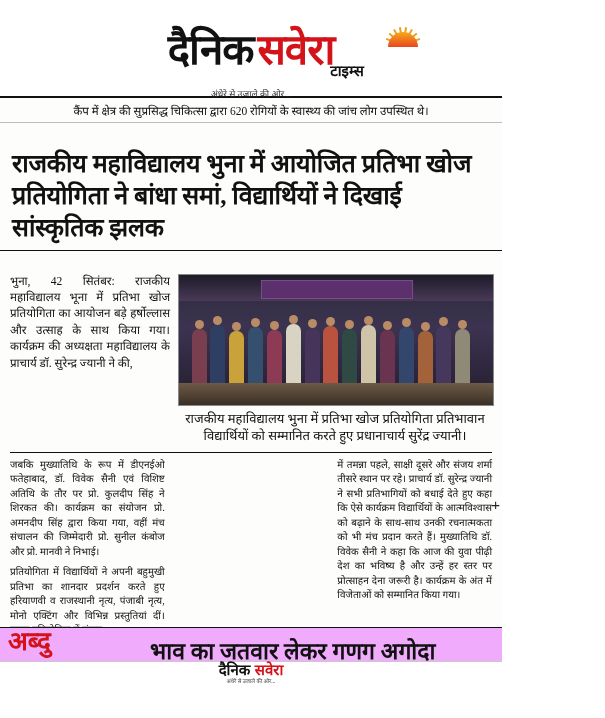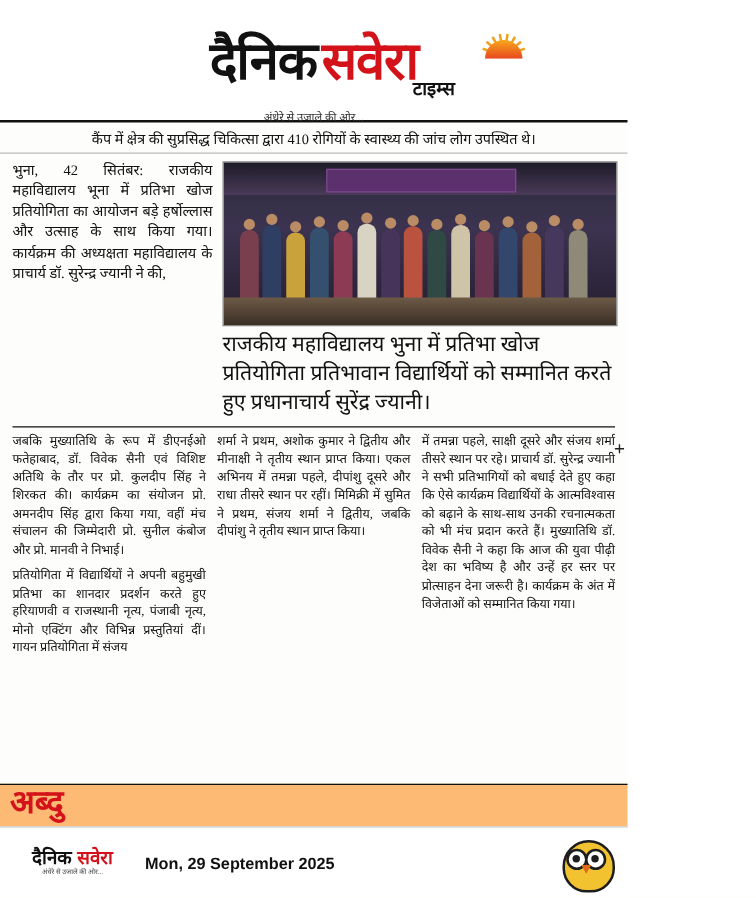--- a/index.html
+++ b/index.html
@@ -192,23 +192,24 @@
     top: -9px;
     left: 3px;
     width: 9px;
     height: 9px;
     border-radius: 50%;
     background: #b98c66;
   }
   .caption {
     margin-top: 4px;
     font-family: "Liberation Serif", serif;
-    font-size: 17px;
+    font-size: 13px;
     line-height: 1.35;
     color: #111;
+    text-align: center;
   }
 
   
   .cols {
     display: flex;
     gap: 9px;
     margin-top: 7px;
     border-top: 1px solid #111;
     padding-top: 5px;
   }
@@ -231,21 +232,21 @@
   }
 
   
   .teaser {
     position: absolute;
     left: 0; right: 0;
     bottom: 56px;
     height: 34px;
     border-top: 1.5px solid #111;
     overflow: hidden;
-    background: #fdba74;
+    background: #f0abfc;
   }
   .teaser-red {
     font-family: "Liberation Serif", serif;
     font-weight: bold;
     font-size: 26px;
     color: #d4121a;
     padding-left: 8px;
     line-height: 1.1;
   }
   .teaser-black {
@@ -263,20 +264,21 @@
   .footer {
     position: absolute;
     left: 0; right: 0; bottom: 0;
     height: 56px;
     background: #ffffff;
     border-top: 1px solid #c9c9c9;
     display: flex;
     align-items: center;
     padding: 0 10px;
     gap: 10px;
+    flex-direction: column;
   }
   .footer-logo {
     width: 96px;
     flex: 0 0 96px;
     text-align: center;
     line-height: 1;
   }
   .fl-word {
     font-family: "Liberation Serif", serif;
     font-weight: bold;
@@ -364,22 +366,23 @@
         <span class="sun-ray" style="transform:rotate(30deg)"></span>
         <span class="sun-ray" style="transform:rotate(50deg)"></span>
         <span class="sun-ray" style="transform:rotate(70deg)"></span>
         <span class="sun-core"></span>
       </span>
       <span class="mast-sub">अंधेरे से उजाले की ओर...</span>
     </div>
     <span class="mast-times">टाइम्स</span>
   </div>
 
-  <div class="strapline">कैंप में क्षेत्र की सुप्रसिद्ध चिकित्सा द्वारा 410 रोगियों के स्वास्थ्य की जांच  लोग उपस्थित थे।</div>
-
+  <div class="strapline">कैंप में क्षेत्र की सुप्रसिद्ध चिकित्सा द्वारा 620 रोगियों के स्वास्थ्य की जांच  लोग उपस्थित थे।</div>
+
+  <h1 class="headline">राजकीय महाविद्यालय भुना में आयोजित प्रतिभा खोज प्रतियोगिता ने बांधा समां, विद्यार्थियों ने दिखाई सांस्कृतिक झलक</h1>
 
   <div class="content">
 
     <div class="top-area">
       <div class="lead-col">भुना, 42 सितंबर: राजकीय महाविद्यालय भूना में प्रतिभा खोज प्रतियोगिता का आयोजन बड़े हर्षोल्लास और उत्साह के साथ किया गया। कार्यक्रम की अध्यक्षता महाविद्यालय के प्राचार्य डॉ. सुरेन्द्र ज्यानी ने की,</div>
 
       <div class="photo-block">
         <div class="photo">
           <div class="stage-top"></div>
           <div class="stage-banner"></div>
@@ -405,32 +408,32 @@
         <div class="caption">राजकीय महाविद्यालय भुना में प्रतिभा खोज प्रतियोगिता प्रतिभावान विद्यार्थियों को सम्मानित करते हुए  प्रधानाचार्य सुरेंद्र ज्यानी।</div>
       </div>
     </div>
 
     <div class="cols">
       <div class="col">
         <p>जबकि मुख्यातिथि के रूप में डीएनईओ फतेहाबाद, डॉ. विवेक सैनी एवं विशिष्ट अतिथि के तौर पर प्रो. कुलदीप सिंह ने शिरकत की। कार्यक्रम का संयोजन प्रो. अमनदीप सिंह द्वारा किया गया, वहीं मंच संचालन की जिम्मेदारी प्रो. सुनील कंबोज और प्रो. मानवी ने निभाई।</p>
         <p>प्रतियोगिता में विद्यार्थियों ने अपनी बहुमुखी प्रतिभा का शानदार प्रदर्शन करते हुए हरियाणवी व राजस्थानी नृत्य, पंजाबी नृत्य, मोनो एक्टिंग और विभिन्न प्रस्तुतियां दीं। गायन प्रतियोगिता में संजय</p>
       </div>
       <div class="col">
-        <p>शर्मा ने प्रथम, अशोक कुमार ने द्वितीय और मीनाक्षी ने तृतीय स्थान प्राप्त किया। एकल अभिनय में तमन्ना पहले, दीपांशु दूसरे और राधा तीसरे स्थान पर रहीं। मिमिक्री में सुमित ने प्रथम, संजय शर्मा ने द्वितीय, जबकि दीपांशु ने तृतीय स्थान प्राप्त किया।</p>
       </div>
       <div class="col">
         <p>में तमन्ना पहले, साक्षी दूसरे और संजय शर्मा तीसरे स्थान पर रहे। प्राचार्य डॉ. सुरेन्द्र ज्यानी ने सभी प्रतिभागियों को बधाई देते हुए कहा कि ऐसे कार्यक्रम विद्यार्थियों के आत्मविश्वास को बढ़ाने के साथ-साथ उनकी रचनात्मकता को भी मंच प्रदान करते हैं। मुख्यातिथि डॉ. विवेक सैनी ने कहा कि आज की युवा पीढ़ी देश का भविष्य है और उन्हें हर स्तर पर प्रोत्साहन देना जरूरी है। कार्यक्रम के अंत में विजेताओं को सम्मानित किया गया।</p>
       </div>
     </div>
 
     <div class="plus-mark">+</div>
   </div>
 
   <div class="teaser">
     <div class="teaser-red">अब्दु</div>
+    <div class="teaser-black">भाव का जतवार लेकर गणग अगोदा</div>
   </div>
 
   <div class="footer">
     <div class="footer-logo">
       <span class="fl-word fl-d">दैनिक</span>
       <span class="fl-word fl-s">सवेरा</span>
       <div class="fl-sub">अंधेरे से उजाले की ओर...</div>
     </div>
     <div class="footer-meta">
       <div class="footer-date">Mon, 29 September 2025</div>

